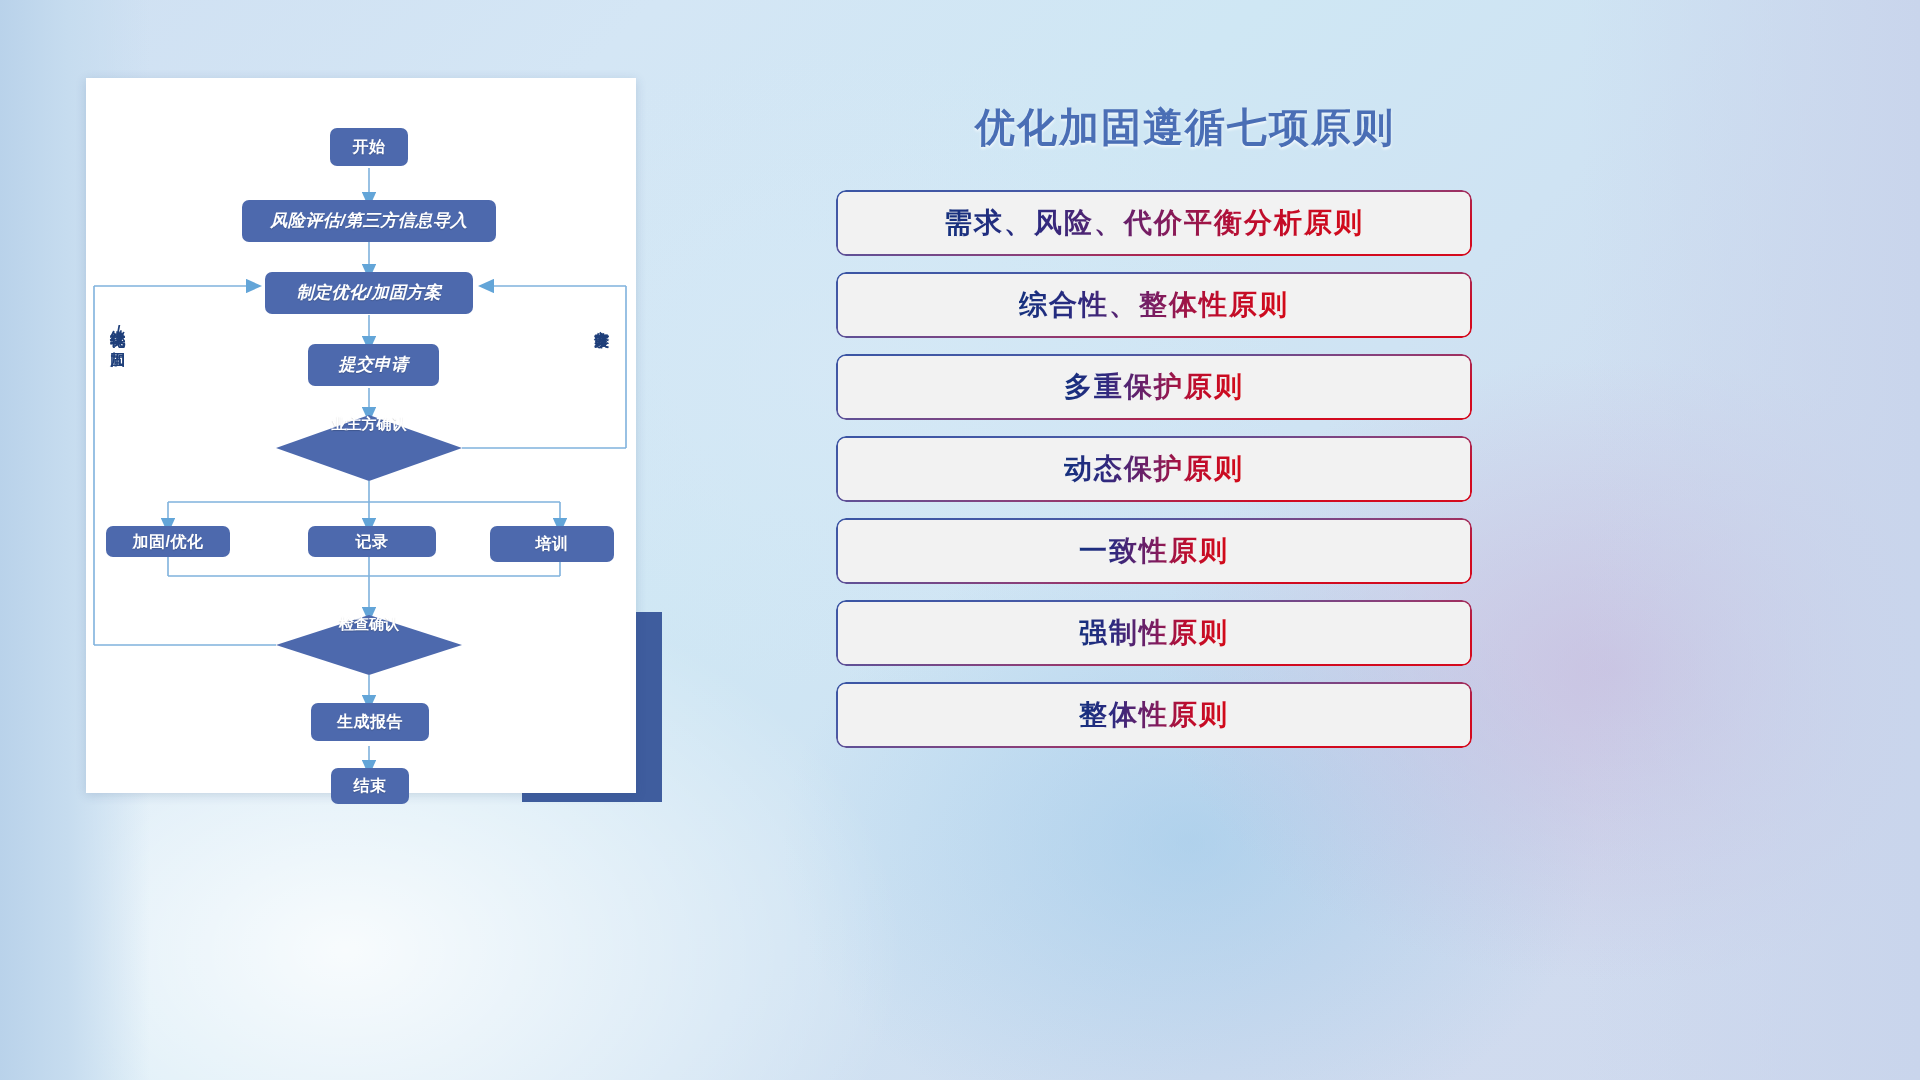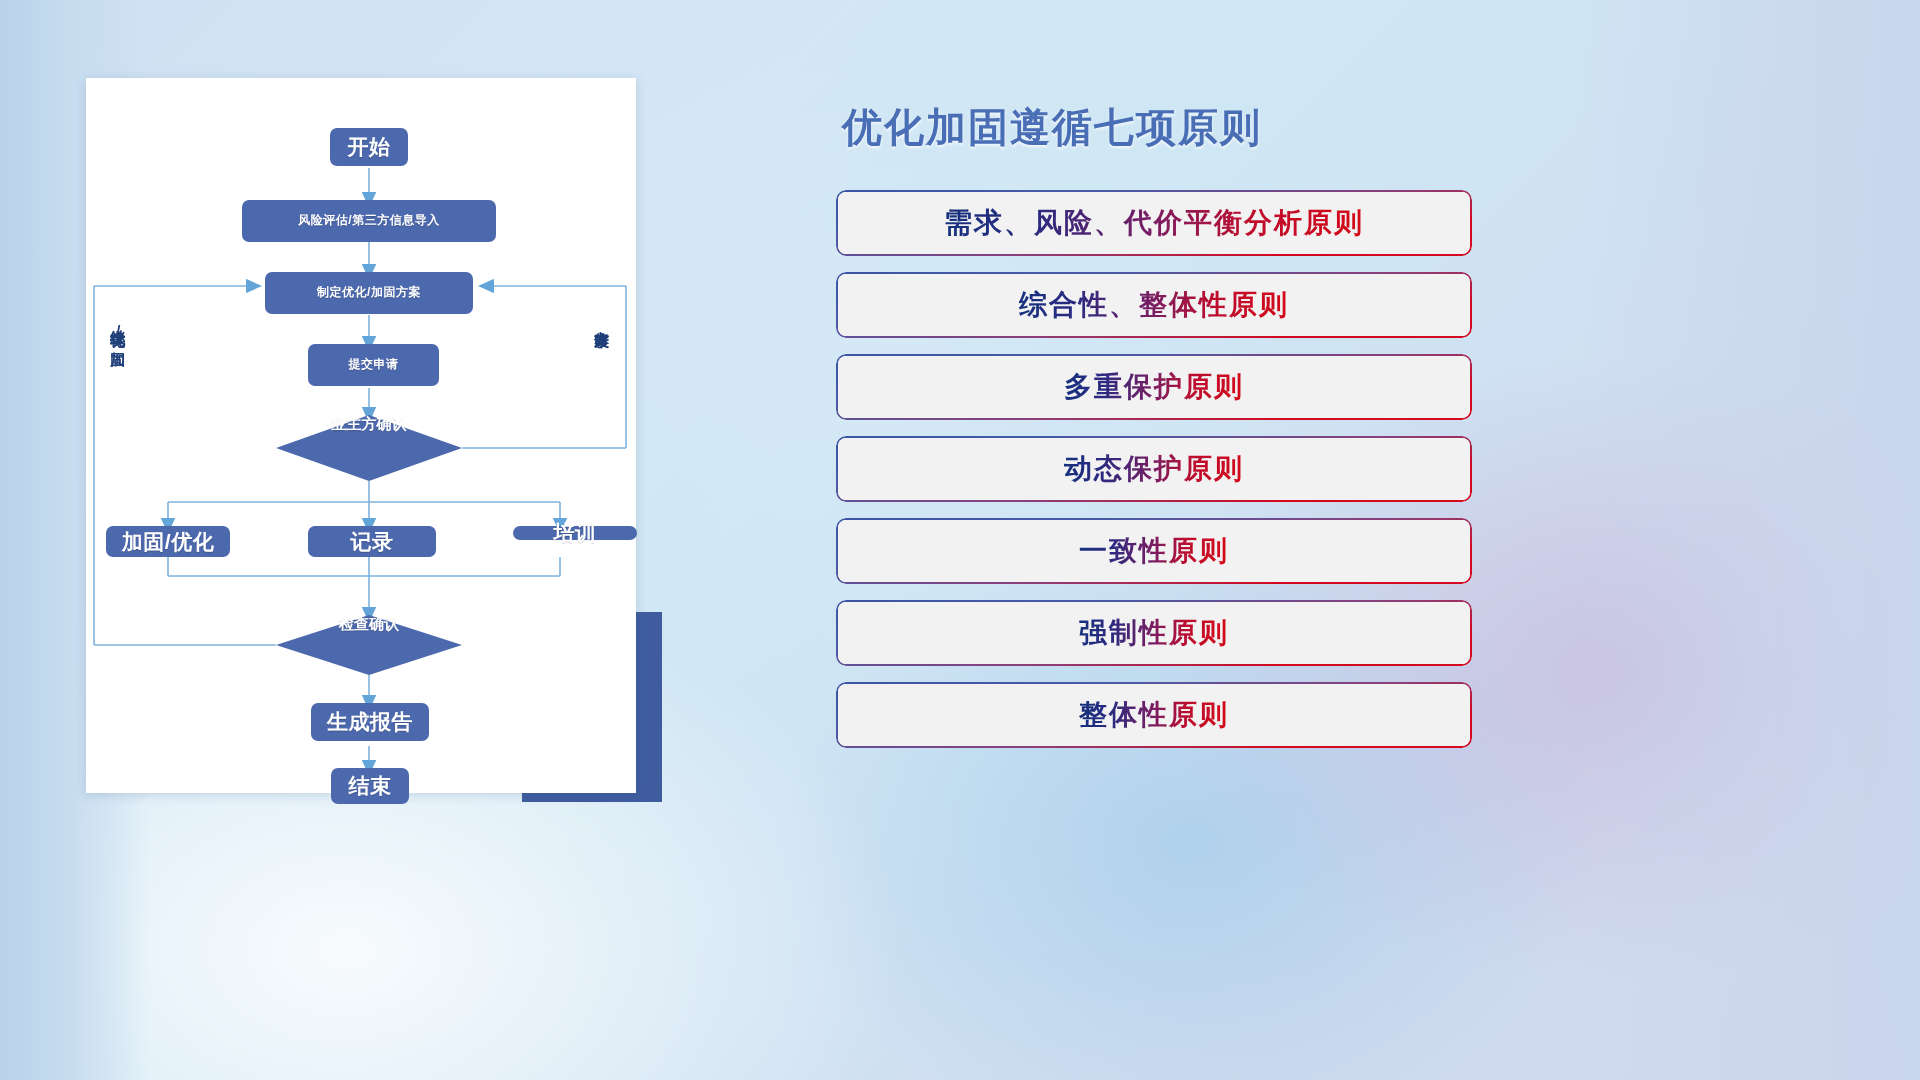--- a/index.html
+++ b/index.html
@@ -43,22 +43,22 @@
 
   .node{
     position:absolute;box-sizing:border-box;
     background:#4d69ad;border-radius:7px;
     color:#ffffff;font-weight:bold;
     display:flex;align-items:center;justify-content:center;
     text-align:center;line-height:1.1;
     letter-spacing:.5px;
     text-shadow:0 1px 1px rgba(0,0,0,.18);
   }
-  .node.small{font-size:21px;}
-  .node.mid{font-size:12px;}
+  .node.small{font-size:16px;}
+  .node.mid{font-size:17px;font-style:italic;}
 
   .diamond{
     position:absolute;
     display:flex;align-items:flex-start;justify-content:center;
     color:#fff;font-weight:bold;font-size:15px;
     text-shadow:0 1px 1px rgba(0,0,0,.18);
   }
   .diamond .dshape{
     position:absolute;inset:0;background:#4d69ad;
     clip-path:polygon(50% 0%,100% 50%,50% 100%,0% 50%);
@@ -67,21 +67,21 @@
 
   .vlabel{
     position:absolute;color:#1f3f7a;font-size:15px;font-weight:bold;
     writing-mode:vertical-rl;text-orientation:upright;
     letter-spacing:1px;line-height:1.05;
   }
 
   
   .panel{position:absolute;left:830px;top:80px;width:700px;height:760px;}
   .panel-title{
-    position:absolute;left:12px;top:20px;width:700px;
+    position:absolute;left:5px;top:20px;width:700px;text-align:center;
     font-size:40px;font-weight:bold;color:#4a6eb5;
     letter-spacing:2px;
     text-shadow:0 2px 3px rgba(255,255,255,.75);
   }
 
   .plist{position:absolute;left:6px;top:110px;width:640px;}
   .pitem{
     position:relative;box-sizing:border-box;
     width:636px;height:66px;margin-bottom:16px;
     border-radius:14px;
@@ -174,21 +174,21 @@
 
       <div class="diamond" style="left:190px;top:337px;width:186px;height:66px;">
         <div class="dshape"></div>
         <span class="dtxt">业主方确认</span>
       </div>
 
       <div class="node small" style="left:20px;top:448px;width:124px;height:31px;text-align:right;">加固/优化</div>
 
       <div class="node small" style="left:222px;top:448px;width:128px;height:31px;">记录</div>
 
-      <div class="node small" style="left:427px;top:448px;width:124px;height:14px;">培训</div>
+      <div class="node small" style="left:404px;top:448px;width:124px;height:36px;">培训</div>
 
       <div class="diamond" style="left:190px;top:537px;width:186px;height:60px;">
         <div class="dshape"></div>
         <span class="dtxt">检查确认</span>
       </div>
 
       <div class="node small" style="left:225px;top:625px;width:118px;height:38px;">生成报告</div>
 
       <div class="node small" style="left:245px;top:690px;width:78px;height:36px;">结束</div>
 

